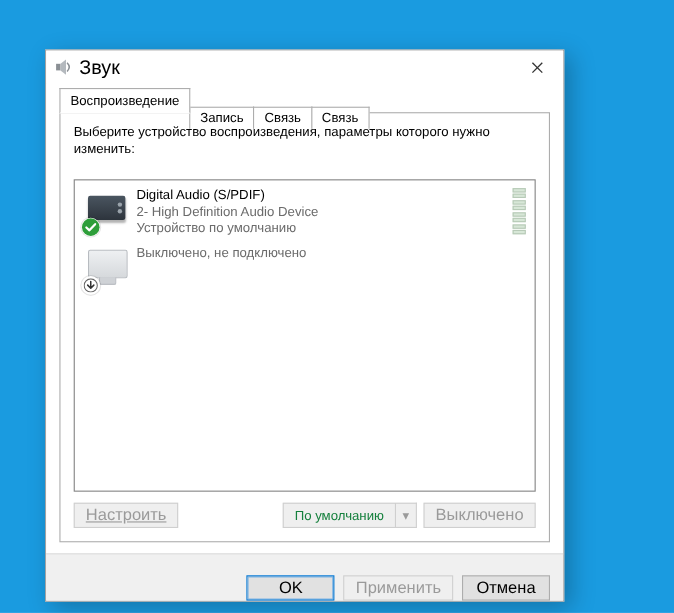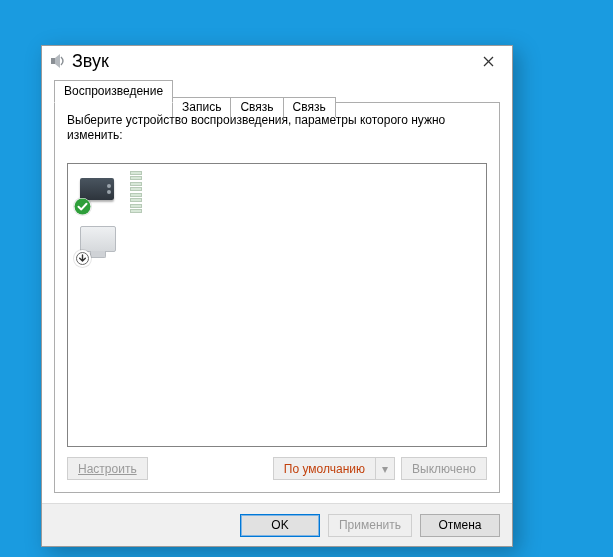--- a/index.html
+++ b/index.html
@@ -199,62 +199,62 @@
     align-items: center;
     margin-top: 10px;
     gap: 6px;
   }
   .tabbtns .spacer { flex: 1; }
   .btn {
     min-width: 76px;
     height: 23px;
     background: #e1e1e1;
     border: 1px solid #adadad;
-    font-size: 12px;
+    font-size: 15px;
     padding: 0 10px;
     display: inline-flex;
     align-items: center;
     justify-content: center;
     cursor: default;
     box-sizing: border-box;
   }
   .btn.disabled {
     color: #9a9a9a;
     background: #efefef;
     border-color: #cfcfcf;
   }
   .splitbtn {
     display: inline-flex;
     height: 23px;
   }
   .splitbtn .main {
     min-width: 92px;
     border: 1px solid #cfcfcf;
     background: #efefef;
-    color: #c2410c;
+    color: #15803d;
     display: inline-flex;
     align-items: center; justify-content: center;
     padding: 0 10px;
     box-sizing: border-box;
   }
   .splitbtn .drop {
     width: 18px;
     border: 1px solid #cfcfcf;
     border-left: none;
     background: #efefef;
     color: #9a9a9a;
     display: inline-flex; align-items: center; justify-content: center;
   }
   
   .dlgbtns {
     height: 42px;
     background: #f0f0f0;
     border-top: 1px solid #dcdcdc;
     display: flex;
-    align-items: center;
+    align-items: flex-end;
     justify-content: flex-end;
     padding: 0 12px;
     gap: 8px;
   }
   .dlgbtns .btn { min-width: 80px; }
   .btn.default {
     border: 1px solid #0078d7;
     box-shadow: inset 0 0 0 1px #7eb4e4;
     background: #e1e1e1;
   }
@@ -299,20 +299,25 @@
         <div class="device-row">
           <div class="dev-icon-wrap">
             <div class="spdif-box"></div>
             <div class="badge ok">
               <svg viewBox="0 0 17 17">
                   <circle cx="8.5" cy="8.5" r="8" fill="#2e9e3a"></circle>
                   <path d="M4.5 8.8 L7.3 11.4 L12.5 5.8" stroke="#fff" stroke-width="2" fill="none" stroke-linecap="round" stroke-linejoin="round"></path>
                 </svg>
             </div>
           </div>
+          <div class="dev-text">
+            <div class="dev-name">Digital Audio (S/PDIF)</div>
+            <div class="dev-sub">2- High Definition Audio Device</div>
+            <div class="dev-status">Устройство по умолчанию</div>
+          </div>
           <div class="level-meter">
             <div class="bar"></div>
               <div class="bar"></div>
               <div class="bar"></div>
               <div class="bar"></div>
             <div class="bar"></div>
               <div class="bar"></div>
               <div class="bar"></div>
               <div class="bar"></div>
           </div>
@@ -323,20 +328,21 @@
             <div class="monitor-box"></div>
             <div class="monitor-stand"></div>
             <div class="badge down">
               <svg viewBox="0 0 13 13">
                   <circle cx="6.5" cy="6.5" r="6" fill="#fff" stroke="#666" stroke-width="1"></circle>
                   <path d="M6.5 3 V8 M3.7 6.2 L6.5 9 L9.3 6.2" stroke="#333" stroke-width="1.4" fill="none" stroke-linecap="round" stroke-linejoin="round"></path>
                 </svg>
             </div>
           </div>
           <div class="dev-text">
+            <div class="dev-status">Выключено, не подключено</div>
           </div>
         </div>
 
       </div>
 
       <div class="tabbtns">
         <div class="btn disabled">
           <span style="text-decoration:underline">Настроить</span>
         </div>
         <span class="spacer"></span>

